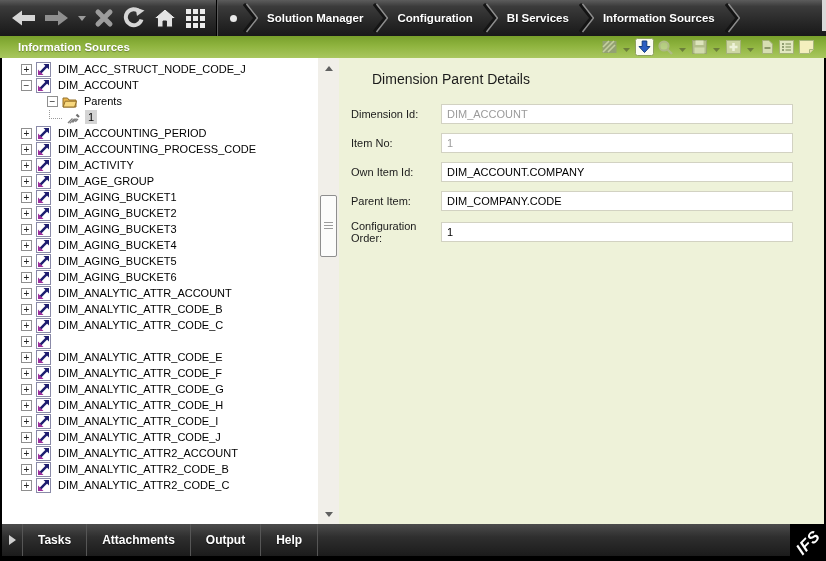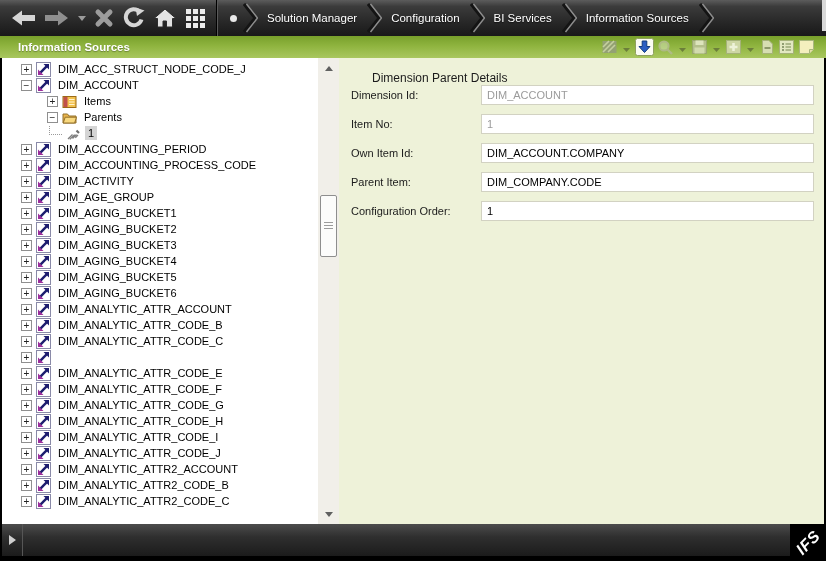--- a/index.html
+++ b/index.html
@@ -10,21 +10,21 @@
   }
   
   .topbar{
     position:absolute;top:0;left:0;right:0;height:36px;
     background:linear-gradient(#5c5c5c,#3b3b3b 18%,#262626 65%,#191919);
     display:flex;align-items:center;
   }
   .navicons{display:flex;align-items:center;gap:8px;padding:0 8px 0 10px;}
   .navicons .nicon{display:flex;align-items:center;justify-content:center;cursor:pointer;}
   .vsep{width:2px;height:36px;background:linear-gradient(#000,#000);border-right:1px solid #5a5a5a;margin:0 4px 0 2px;}
-  .breadcrumb{display:flex;align-items:center;height:36px;color:#fff;font-weight:normal;font-size:11.5px;}
+  .breadcrumb{display:flex;align-items:center;height:36px;color:#fff;font-weight:bold;font-size:11.5px;}
   .bullet{width:7px;height:7px;border-radius:50%;background:#e9e9e9;margin:0 6px 0 8px;flex:0 0 auto;}
   .crumbs{display:flex;align-items:center;height:36px;}
   .crumb{display:flex;align-items:center;height:36px;cursor:pointer;}
   .chev{flex:0 0 auto;display:block;}
   .crumb-label{margin:0 10px 0 9px;text-shadow:0 1px 1px rgba(0,0,0,.6);white-space:nowrap;}
   .topbar-edge{position:absolute;top:0;right:0;width:4px;height:31px;background:#d9d9d9;}
   
   .greenbar{
     position:absolute;top:36px;left:0;right:0;height:22px;
     background:linear-gradient(#78a02b,#8fb43f 45%,#a9c75f);
@@ -68,23 +68,23 @@
   .tri-up{width:0;height:0;border-left:4px solid transparent;border-right:4px solid transparent;border-bottom:5px solid #606060;}
   .tri-down{width:0;height:0;border-left:4px solid transparent;border-right:4px solid transparent;border-top:5px solid #606060;}
   .sthumb{
     position:absolute;left:2px;top:137px;width:17px;height:62px;background:#fcfcfb;
     border:1px solid #8e8e8e;border-radius:2px;cursor:pointer;
     display:flex;align-items:center;justify-content:center;
   }
   .sthumb .grip{width:9px;height:8px;background:repeating-linear-gradient(#9c9c9c 0 1px,transparent 1px 3px);}
   
   .form{flex:1;background:#eef2d9;padding:13px 10px 0 12px;overflow:hidden;}
-  .form-title{font-size:12px;color:#1b1b1b;padding-left:21px;}
+  .form-title{font-size:14px;color:#1b1b1b;margin-bottom:17px;padding-left:21px;}
   .frow{display:flex;align-items:center;margin-bottom:9px;}
-  .flabel{width:130px;flex:0 0 auto;font-size:11px;color:#1b1b1b;}
+  .flabel{width:90px;flex:0 0 auto;font-size:11px;color:#1b1b1b;}
   .finput{
     width:352px;height:20px;border:1px solid #d2d2c2;background:#fff;
     font-family:"Liberation Sans",sans-serif;font-size:11px;color:#000;padding:0 5px;outline:none;
   }
   .frow.readonly .finput{color:#9b9b9b;}
   
   .bottombar{
     position:absolute;left:2px;right:2px;bottom:5px;height:32px;
     background:linear-gradient(#4c4c4c,#2f2f2f 40%,#1b1b1b);
     display:flex;align-items:stretch;color:#fff;
@@ -290,33 +290,20 @@
           <span class="ticon dim">
             <svg width="15" height="15" viewBox="0 0 15 15">
               <rect x="0.5" y="0.5" width="14" height="14" fill="#ffffff" stroke="#8a8aa8"></rect>
               <line x1="4.2" y1="10.8" x2="10.8" y2="4.2" stroke="#1c1c6e" stroke-width="2.4"></line>
               <polygon points="7.5,2 13,2 13,7.5" fill="#1c1c6e"></polygon>
               <polygon points="2,7.5 2,13 7.5,13" fill="#9b2d9b"></polygon>
             </svg>
           </span>
 
           <span class="tlabel">DIM_ACCOUNT</span>
-        </div>
-        <div class="trow lv1 ic-items ex-plus">
-          <span class="expander"></span>
-
-          <span class="ticon itm">
-            <svg width="15" height="15" viewBox="0 0 15 15">
-              <rect x="1" y="2.5" width="13" height="11" fill="#f2c14e" stroke="#9c6b16"></rect>
-              <rect x="1.5" y="3" width="4" height="10" fill="#c0504a"></rect>
-              <path d="M7,5.5 h5.5 M7,8 h5.5 M7,10.5 h5.5" stroke="#fff3cf" stroke-width="1.2"></path>
-            </svg>
-          </span>
-
-          <span class="tlabel">Items</span>
         </div>
         <div class="trow lv1 ic-folder-open ex-minus">
           <span class="expander"></span>
 
           <span class="ticon fop">
             <svg width="15" height="15" viewBox="0 0 15 15">
               <path d="M1,4 h4.5 l1.5,2 H14 v7 H1 z" fill="#e9b44c" stroke="#93702a"></path>
               <path d="M3.2,7.2 H14.5 L12.6,13 H1.2 z" fill="#f8d87e" stroke="#93702a"></path>
             </svg>
           </span>
@@ -696,19 +683,26 @@
           </div>
         </div>
     </div>
 
   </div>
 
   <div class="bottombar">
     <div class="bexpand">
         <span class="tri-right"></span>
       </div>
+    <div class="btabs">
+
+    <div class="btab">Tasks</div>
+        <div class="btab">Attachments</div>
+        <div class="btab">Output</div>
+        <div class="btab">Help</div>
+      </div>
   </div>
 
   <div class="ifslogo">
     <span>IFS</span>
   </div>
 
 </div>
 
 </body></html>

